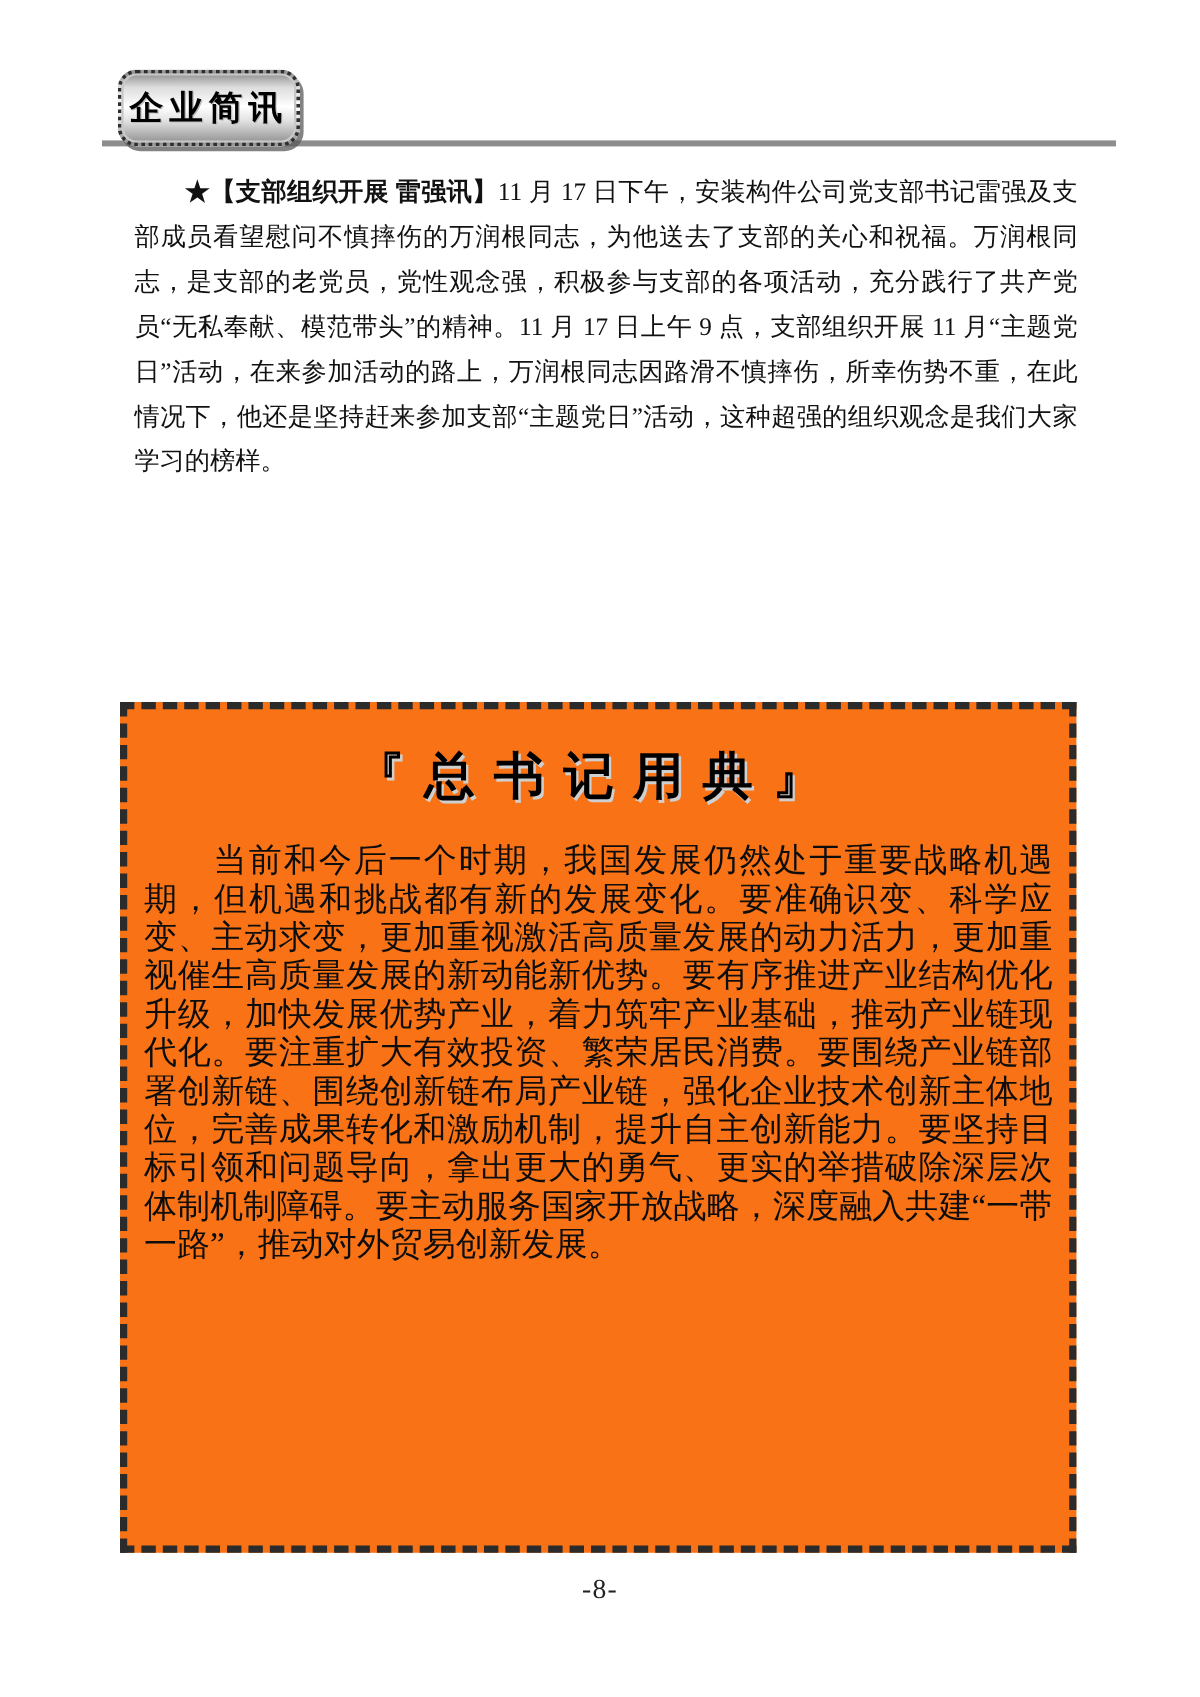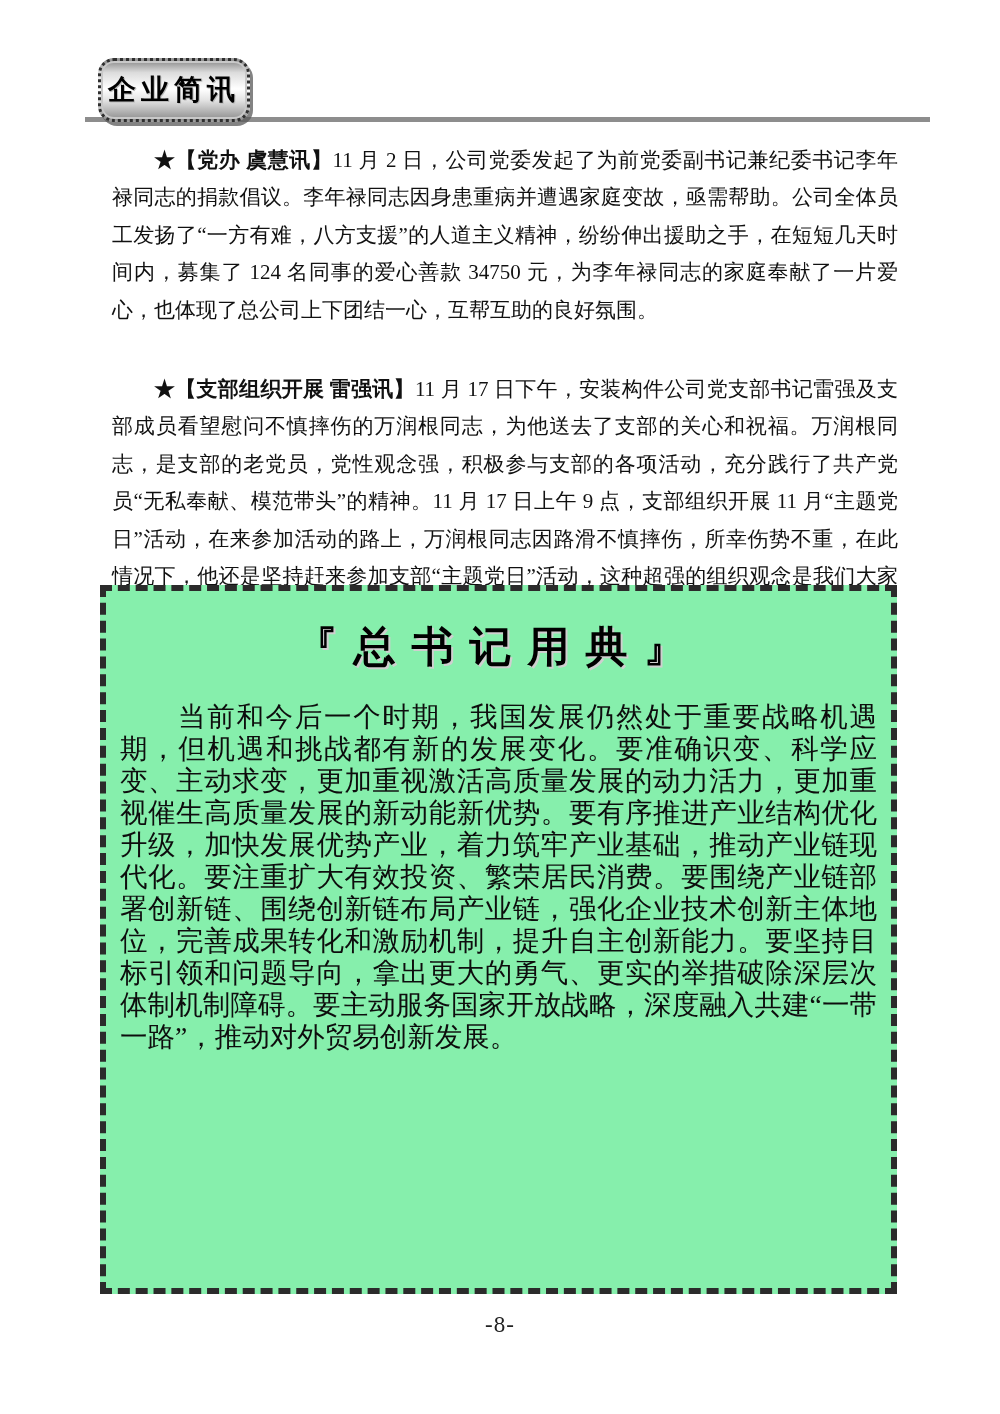--- a/index.html
+++ b/index.html
@@ -74,21 +74,21 @@
 
   
   .quote-box {
     position: absolute;
     left: 100px;
     top: 585px;
     width: 797px;
     height: 709px;
     box-sizing: border-box;
     border: 6px dashed #2b2b2b;
-    background: #86efac;
+    background: #f97316;
     padding: 18px 10px 0 10px;
   }
   .quote-title {
     margin: 10px 0 0 0;
     text-align: center;
     font-size: 42px;
     font-weight: bold;
     letter-spacing: 16px;
     color: #000;
     text-shadow: 2px 2px 0 #cfcfcf;
@@ -121,21 +121,20 @@
 
 <div class="page">
 
   <div class="header-rule"></div>
 
   <div class="badge">
     <span class="badge-text">企业简讯</span>
   </div>
 
   <div class="news">
-    <p><span class="news-header">★【党办 虞慧讯】</span><span>11 月 2 日，公司党委发起了为前党委副书记兼纪委书记李年禄同志的捐款倡议。李年禄同志因身患重病并遭遇家庭变故，亟需帮助。公司全体员工发扬了“一方有难，八方支援”的人道主义精神，纷纷伸出援助之手，在短短几天时间内，募集了 124 名同事的爱心善款 34750 元，为李年禄同志的家庭奉献了一片爱心，也体现了总公司上下团结一心，互帮互助的良好氛围。</span></p>
     <p><span class="news-header">★【支部组织开展 雷强讯】</span><span>11 月 17 日下午，安装构件公司党支部书记雷强及支部成员看望慰问不慎摔伤的万润根同志，为他送去了支部的关心和祝福。万润根同志，是支部的老党员，党性观念强，积极参与支部的各项活动，充分践行了共产党员“无私奉献、模范带头”的精神。11 月 17 日上午 9 点，支部组织开展 11 月“主题党日”活动，在来参加活动的路上，万润根同志因路滑不慎摔伤，所幸伤势不重，在此情况下，他还是坚持赶来参加支部“主题党日”活动，这种超强的组织观念是我们大家学习的榜样。</span></p>
   </div>
 
   <div class="quote-box">
     <h2 class="quote-title">『总书记用典』</h2>
     <p class="quote-body">当前和今后一个时期，我国发展仍然处于重要战略机遇期，但机遇和挑战都有新的发展变化。要准确识变、科学应变、主动求变，更加重视激活高质量发展的动力活力，更加重视催生高质量发展的新动能新优势。要有序推进产业结构优化升级，加快发展优势产业，着力筑牢产业基础，推动产业链现代化。要注重扩大有效投资、繁荣居民消费。要围绕产业链部署创新链、围绕创新链布局产业链，强化企业技术创新主体地位，完善成果转化和激励机制，提升自主创新能力。要坚持目标引领和问题导向，拿出更大的勇气、更实的举措破除深层次体制机制障碍。要主动服务国家开放战略，深度融入共建“一带一路”，推动对外贸易创新发展。</p>
   </div>
 
   <div class="page-number">-8-</div>
 

